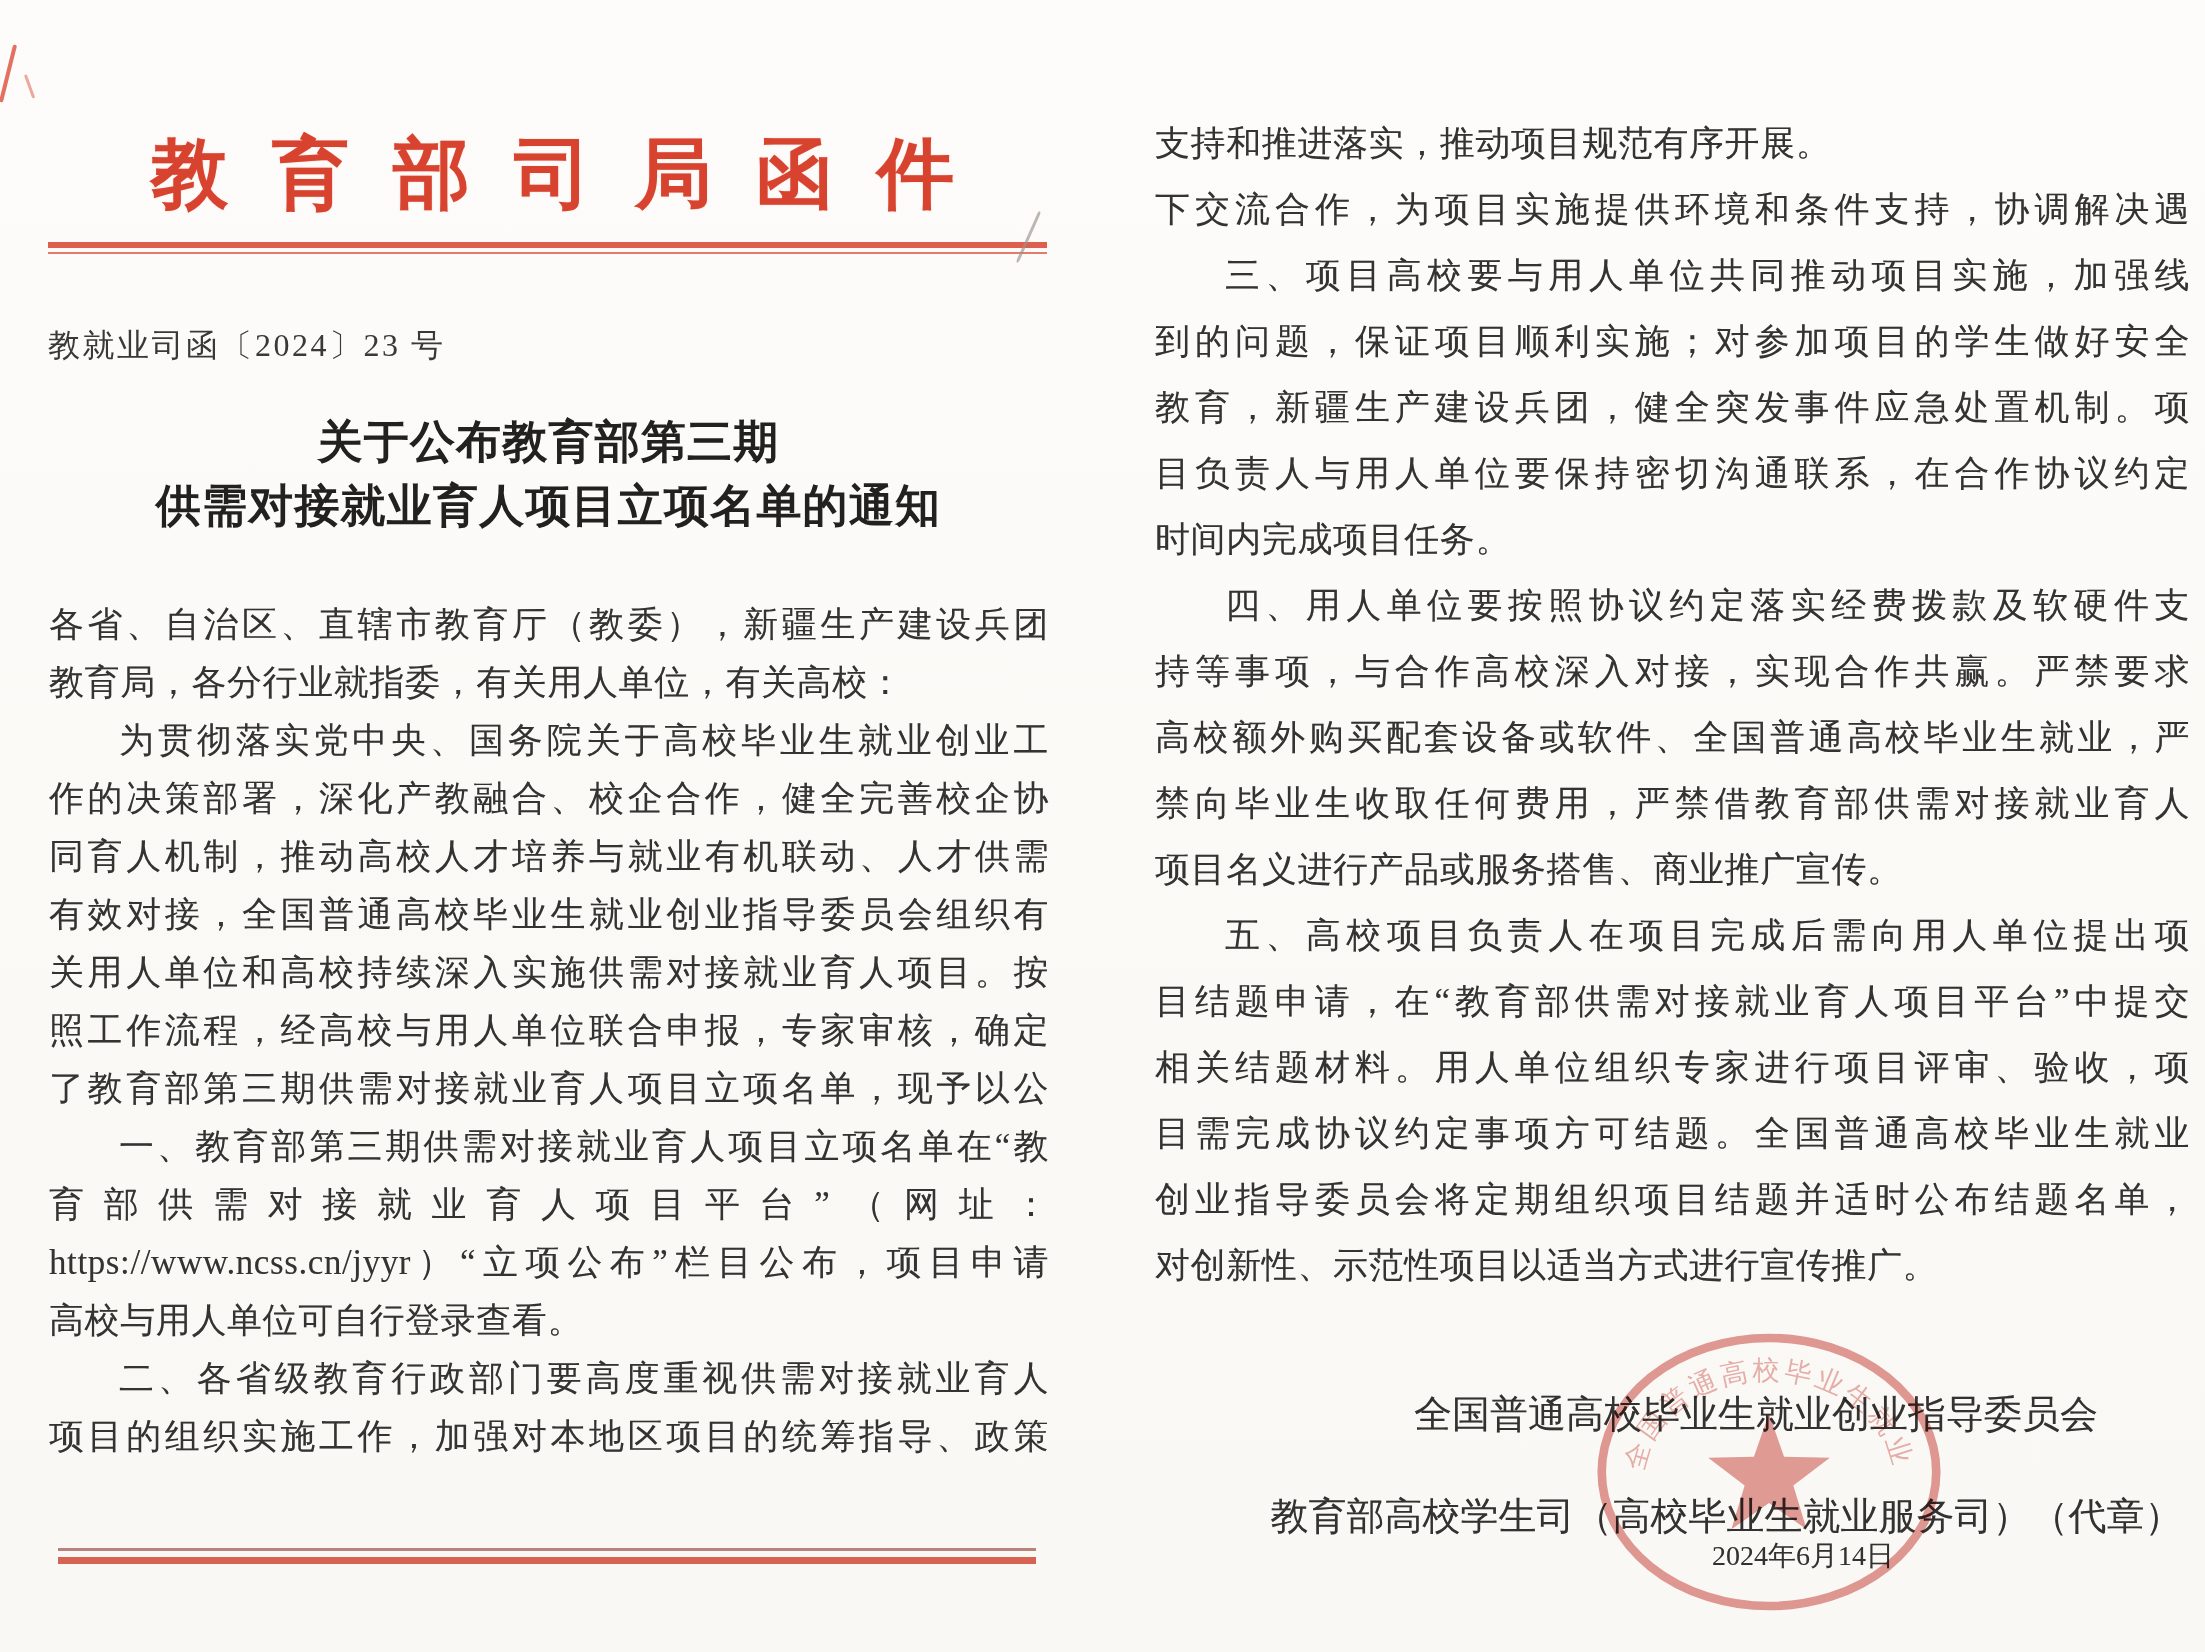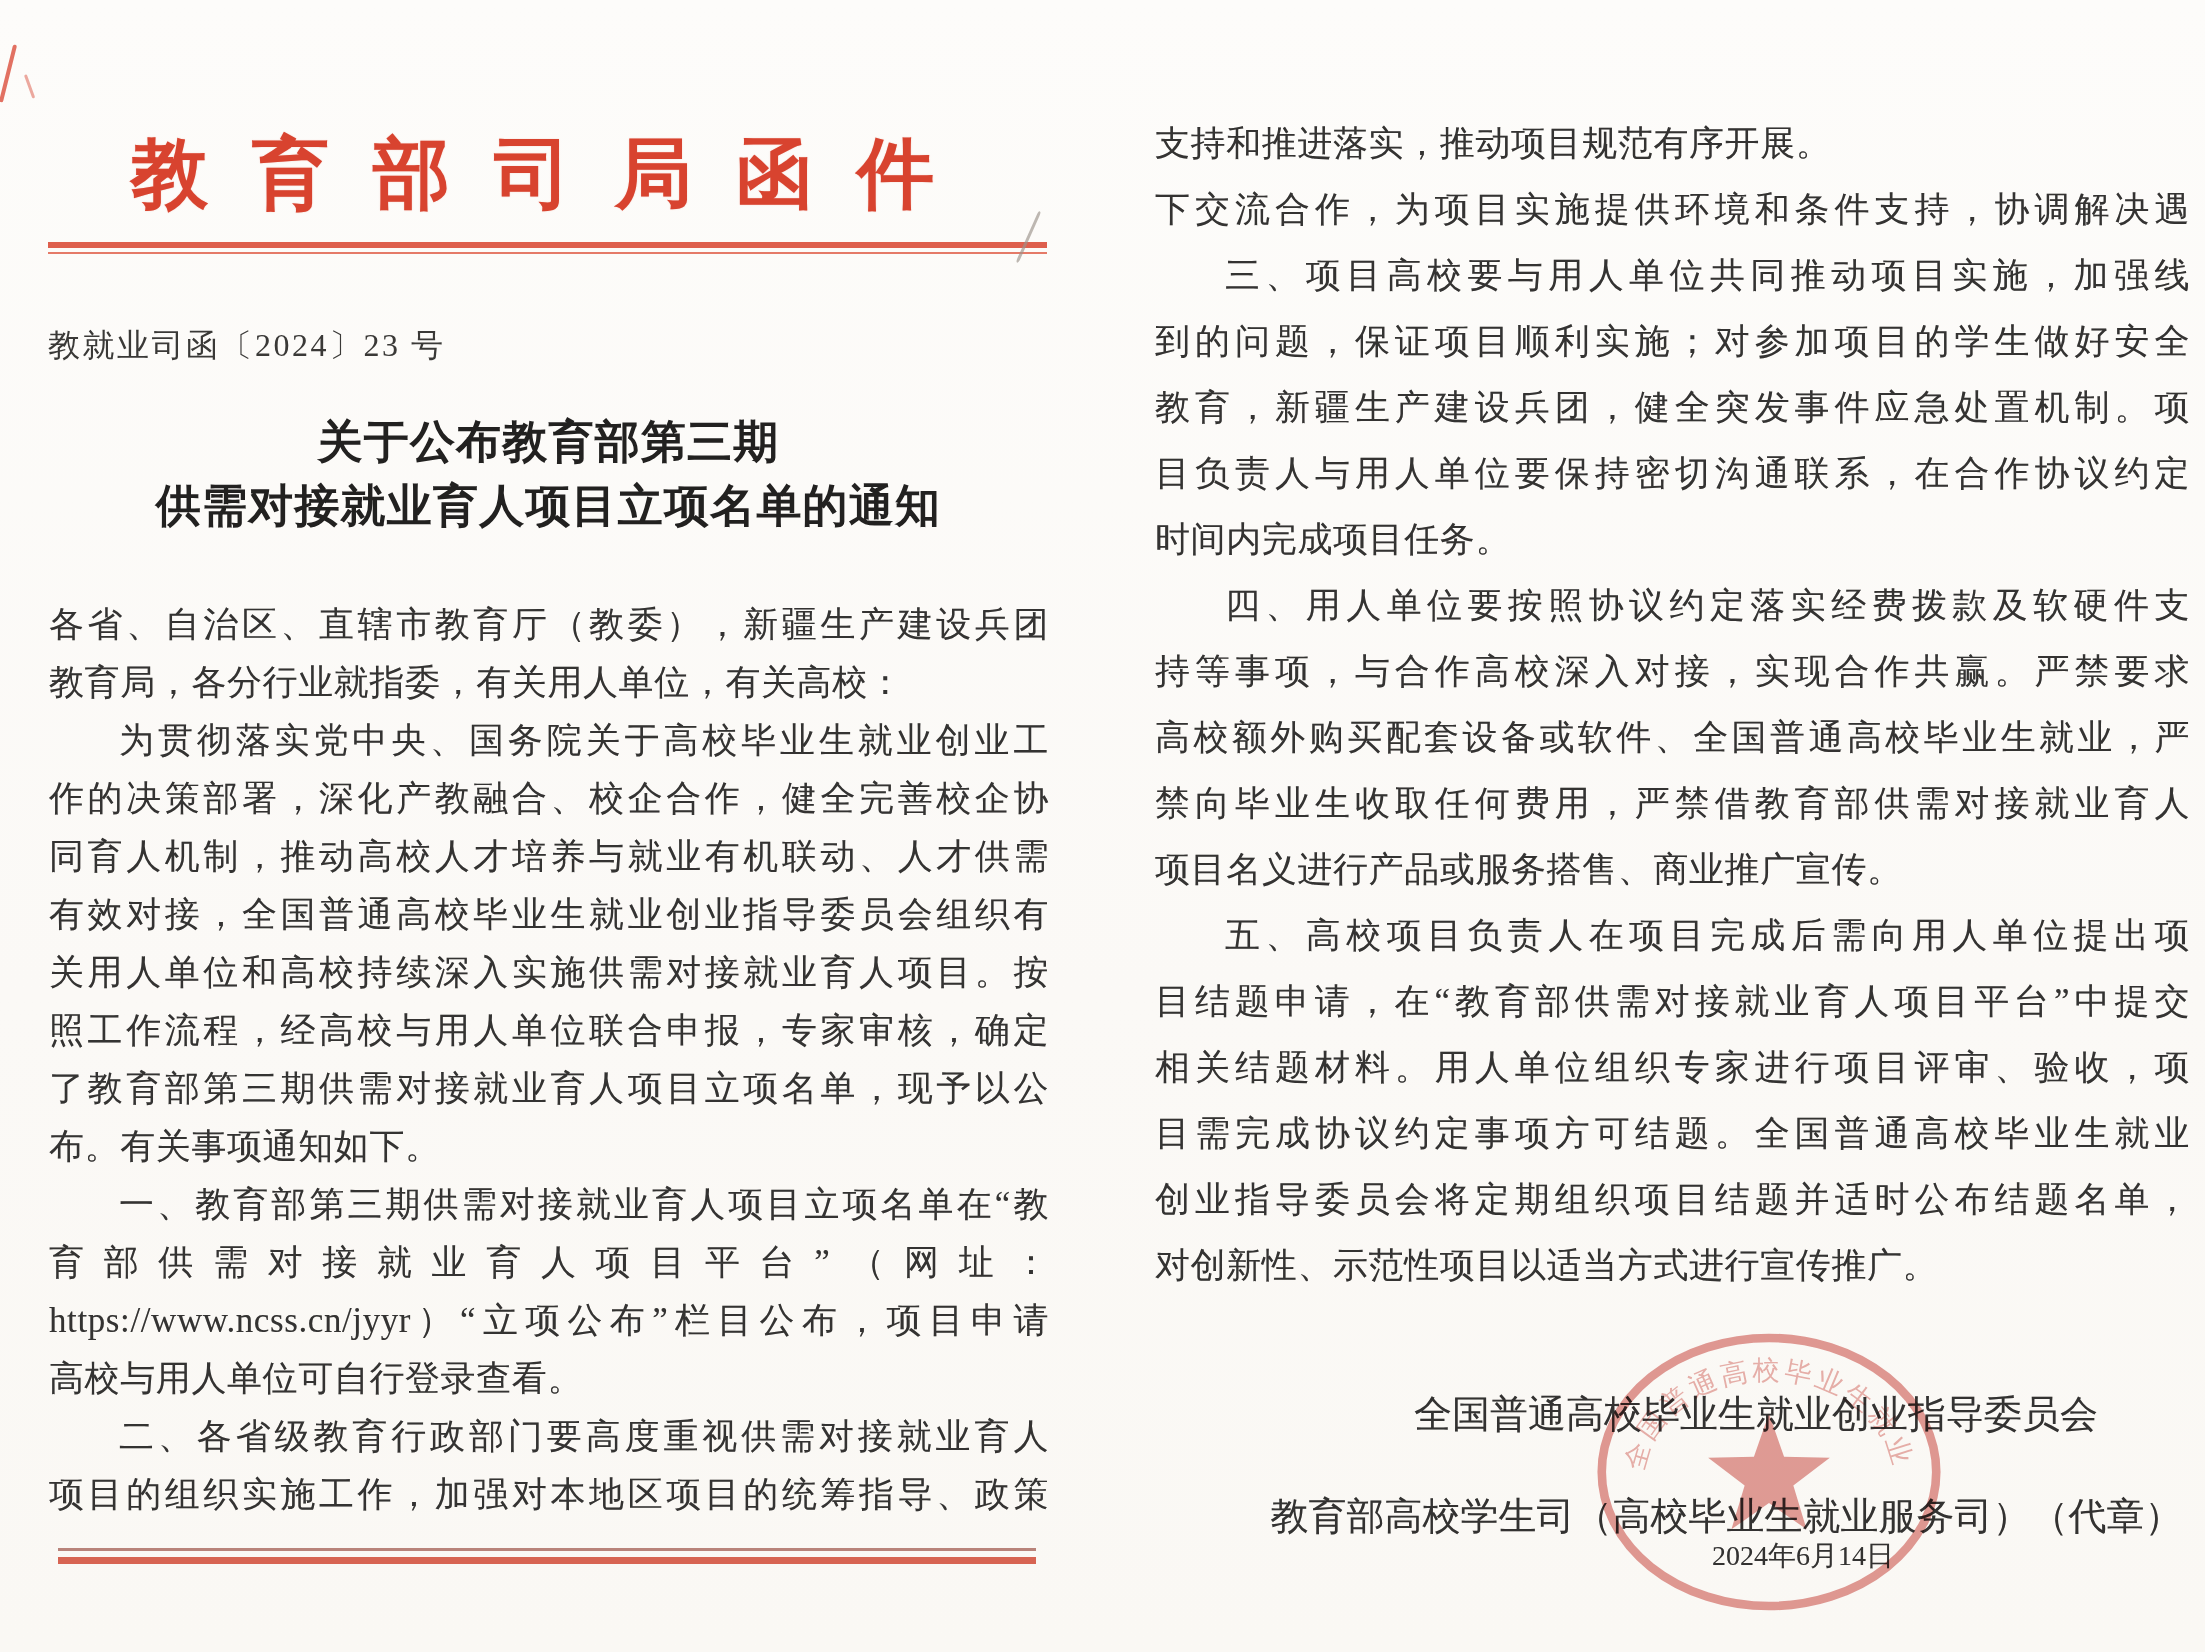--- a/index.html
+++ b/index.html
@@ -6,21 +6,21 @@
   .page{
     position:relative;
     width:2205px;height:1653px;
     background:linear-gradient(180deg,#fdfcfa 0%,#fbf9f6 60%,#faf8f4 100%);
     overflow:hidden;
     font-family:"Liberation Serif","DejaVu Serif",serif;
     color:#2e2d2c;
   }
   
   .masthead{
-    position:absolute;left:32px;top:123px;width:1001px;
+    position:absolute;left:52px;top:123px;width:1001px;
     font-size:77px;font-weight:700;color:#d8432f;
     letter-spacing:44px;text-align:center;padding-left:44px;box-sizing:border-box;
     white-space:nowrap;
     text-shadow:0 0 1.2px rgba(216,67,47,.35);
   }
   .head-rule{position:absolute;left:48px;top:242px;width:999px;}
   .head-rule .r1{height:6.1px;background:#d8432f;opacity:.85;}
   .head-rule .r2{height:2.5px;background:#de5a44;margin-top:3.7px;opacity:.8;}
   .doc-number{
     position:absolute;left:48px;top:324px;width:1001px;
@@ -100,21 +100,20 @@
   <div class="body-col left-body">
       <div class="bline fill">各省、自治区、直辖市教育厅（教委），新疆生产建设兵团</div>
       <div class="bline">教育局，各分行业就指委，有关用人单位，有关高校：</div>
       <div class="bline ind fill">为贯彻落实党中央、国务院关于高校毕业生就业创业工</div>
       <div class="bline fill">作的决策部署，深化产教融合、校企合作，健全完善校企协</div>
       <div class="bline fill">同育人机制，推动高校人才培养与就业有机联动、人才供需</div>
       <div class="bline fill">有效对接，全国普通高校毕业生就业创业指导委员会组织有</div>
       <div class="bline fill">关用人单位和高校持续深入实施供需对接就业育人项目。按</div>
       <div class="bline fill">照工作流程，经高校与用人单位联合申报，专家审核，确定</div>
       <div class="bline fill">了教育部第三期供需对接就业育人项目立项名单，现予以公</div>
-      <div class="bline">布。有关事项通知如下。</div>
       <div class="bline ind fill">一、教育部第三期供需对接就业育人项目立项名单在“教</div>
       <div class="bline fill">育部供需对接就业育人项目平台”（网址：</div>
       <div class="bline fill">https://www.ncss.cn/jyyr）“立项公布”栏目公布，项目申请</div>
       <div class="bline">高校与用人单位可自行登录查看。</div>
       <div class="bline ind fill">二、各省级教育行政部门要高度重视供需对接就业育人</div>
       <div class="bline fill">项目的组织实施工作，加强对本地区项目的统筹指导、政策</div>
     </div>
 
   <div class="bottom-rule">
     <div class="r1"></div>

